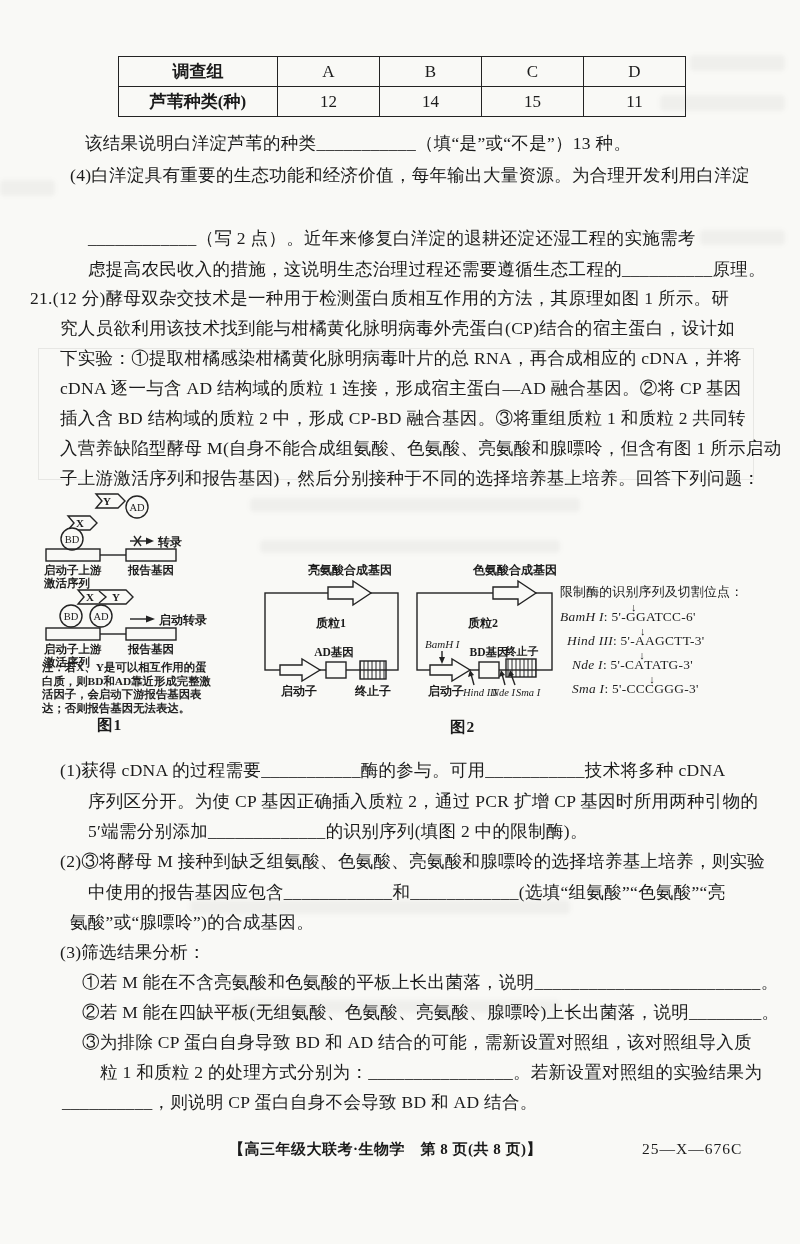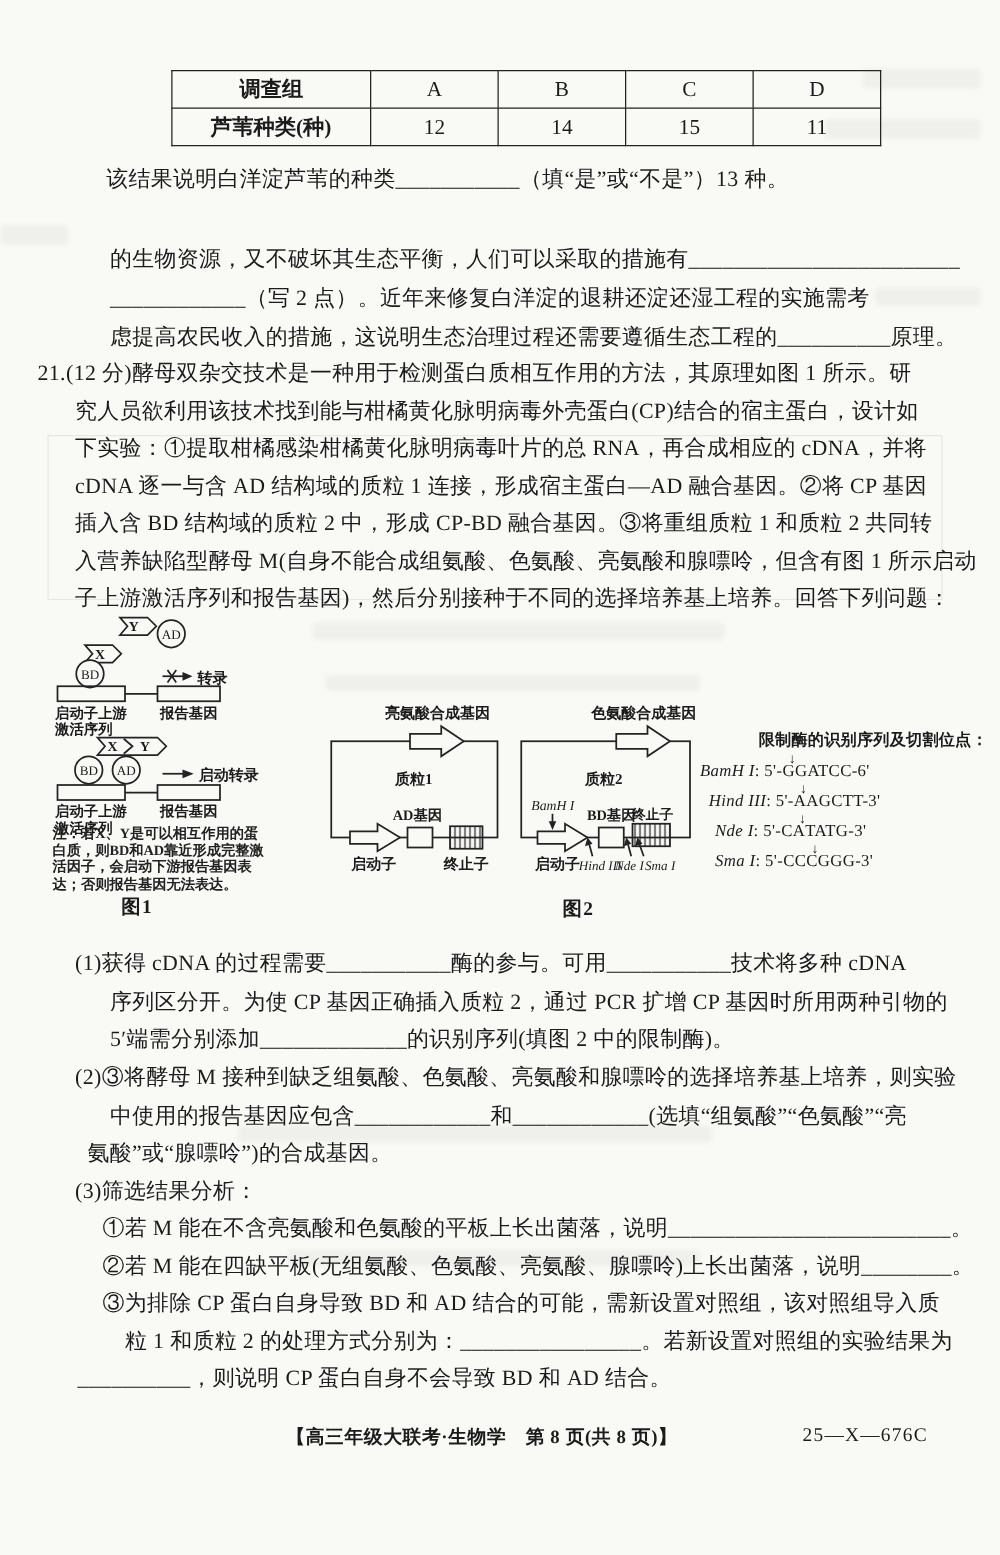--- a/index.html
+++ b/index.html
@@ -1,31 +1,31 @@
 <!DOCTYPE html>
 <html><head>
 <meta charset="utf-8">
 <style>
   html,body{margin:0;padding:0;background:#e8e8e6;}
   .page{position:relative;width:800px;height:1244px;background:#f9f9f6;overflow:hidden;
         font-family:"Liberation Serif","DejaVu Serif",serif;color:#1b1b1b;}
   
   .line{position:absolute;white-space:nowrap;font-size:17.5px;letter-spacing:.3px;line-height:1.2;}
   
-  .survey{position:absolute;left:118px;top:56px;border-collapse:collapse;table-layout:fixed;margin-left:19px;}
+  .survey{position:absolute;left:118px;top:56px;border-collapse:collapse;table-layout:fixed;}
   .survey td{border:1.7px solid #232323;height:29px;text-align:center;font-size:17px;padding:0 4px;}
   .survey td.lbl{font-weight:bold;width:150px;}
   .survey td.v{width:93px;}
   
   .figcap{position:absolute;font-weight:bold;font-size:15.5px;letter-spacing:1px;}
   
   .note{position:absolute;left:42px;top:661px;font-size:11.4px;line-height:13.6px;white-space:nowrap;font-weight:bold;color:#222;}
   
   .enzpanel{position:absolute;left:560px;top:584px;width:230px;}
-  .enztitle{font-weight:bold;font-size:12.9px;white-space:nowrap;letter-spacing:.2px;margin-left:47px;}
+  .enztitle{font-weight:normal;font-size:12.9px;white-space:nowrap;letter-spacing:.2px;}
   .enz-line{position:relative;margin-top:8px;font-size:13.4px;white-space:nowrap;letter-spacing:.3px;}
   .enz-line.ind1{padding-left:7px;}
   .enz-line.ind2{padding-left:12px;}
   .ename{font-style:italic;}
   .cut{position:relative;display:inline-block;width:0;height:0;vertical-align:baseline;}
   .cut .cm{position:absolute;left:-5px;top:-20px;font-size:11px;font-weight:bold;}
   
   svg{position:absolute;overflow:visible;}
   svg text{font-family:"Liberation Serif","DejaVu Serif",serif;fill:#1b1b1b;}
   .shape{stroke:#232323;stroke-width:1.4;fill:none;}
@@ -69,21 +69,21 @@
       <td class="lbl">芦苇种类(种)</td>
       <td class="v">12</td>
       <td class="v">14</td>
       <td class="v">15</td>
       <td class="v">11</td>
     </tr>
   </tbody>
     </table>
 
   <div class="line" style="left:85px;top:133px;">该结果说明白洋淀芦苇的种类___________（填“是”或“不是”）13 种。</div>
-  <div class="line" style="left:88px;top:197px;">的生物资源，又不破坏其生态平衡，人们可以采取的措施有________________________</div>
+  <div class="line" style="left:70px;top:165px;">(4)白洋淀具有重要的生态功能和经济价值，每年输出大量资源。为合理开发利用白洋淀</div>
   <div class="line" style="left:88px;top:228px;">____________（写 2 点）。近年来修复白洋淀的退耕还淀还湿工程的实施需考</div>
   <div class="line" style="left:88px;top:259px;">虑提高农民收入的措施，这说明生态治理过程还需要遵循生态工程的__________原理。</div>
   <div class="line" style="left:30px;top:288px;">21.(12 分)酵母双杂交技术是一种用于检测蛋白质相互作用的方法，其原理如图 1 所示。研</div>
   <div class="line" style="left:60px;top:318px;">究人员欲利用该技术找到能与柑橘黄化脉明病毒外壳蛋白(CP)结合的宿主蛋白，设计如</div>
   <div class="line" style="left:60px;top:348px;">下实验：①提取柑橘感染柑橘黄化脉明病毒叶片的总 RNA，再合成相应的 cDNA，并将</div>
   <div class="line" style="left:60px;top:378px;">cDNA 逐一与含 AD 结构域的质粒 1 连接，形成宿主蛋白—AD 融合基因。②将 CP 基因</div>
   <div class="line" style="left:60px;top:408px;">插入含 BD 结构域的质粒 2 中，形成 CP-BD 融合基因。③将重组质粒 1 和质粒 2 共同转</div>
   <div class="line" style="left:60px;top:438px;">入营养缺陷型酵母 M(自身不能合成组氨酸、色氨酸、亮氨酸和腺嘌呤，但含有图 1 所示启动</div>
   <div class="line" style="left:60px;top:468px;">子上游激活序列和报告基因)，然后分别接种于不同的选择培养基上培养。回答下列问题：</div>
   <div class="line" style="left:60px;top:760px;">(1)获得 cDNA 的过程需要___________酶的参与。可用___________技术将多种 cDNA</div>

